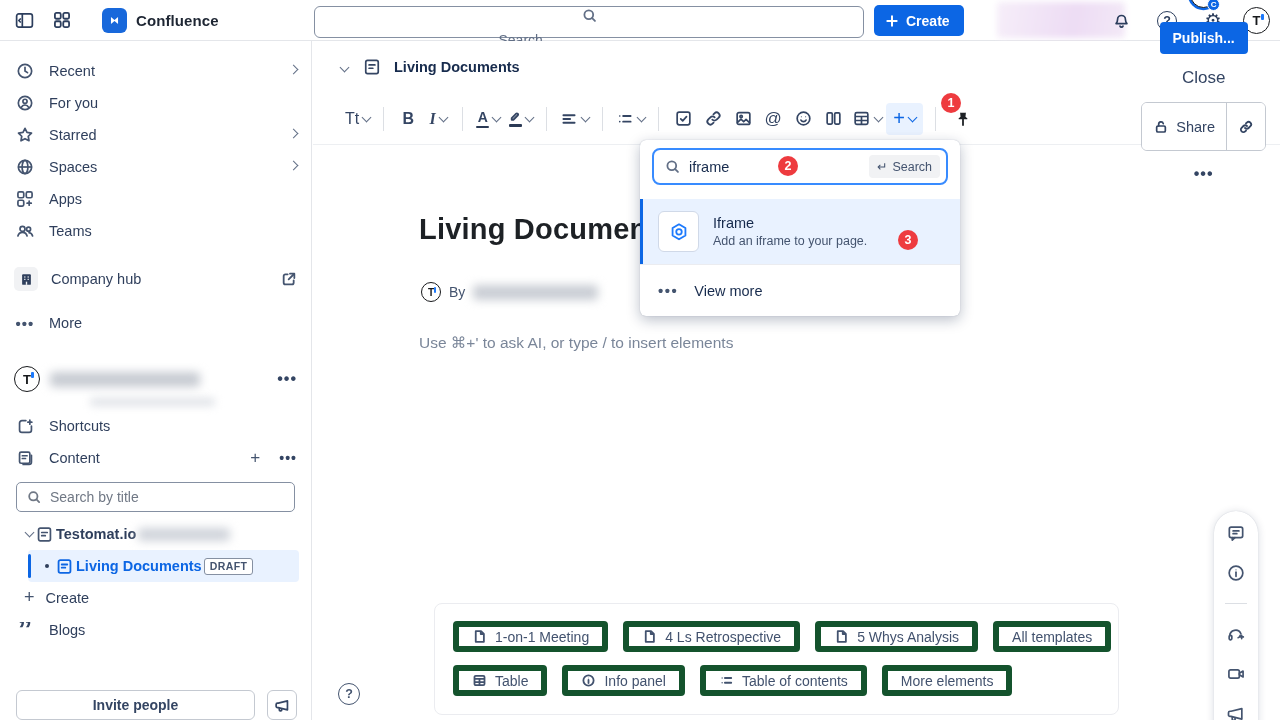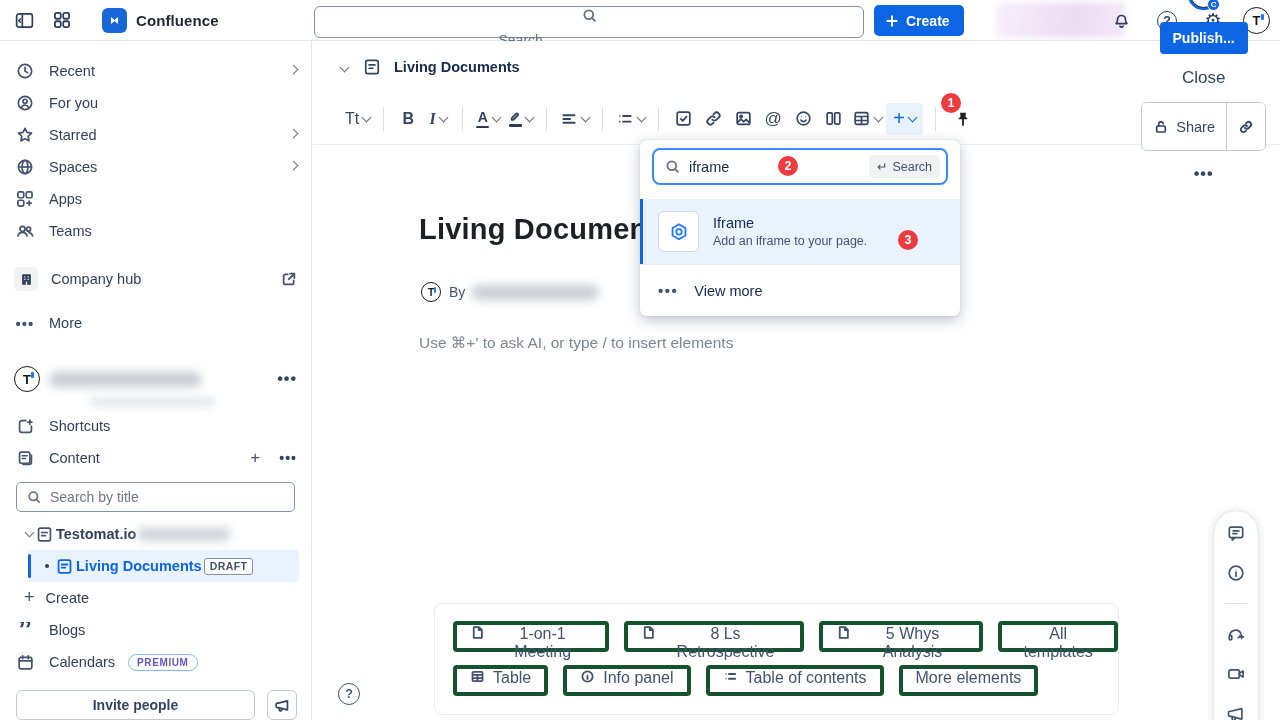--- a/index.html
+++ b/index.html
@@ -93,21 +93,21 @@
   .doc-title { position:absolute; left:106px; top:68px; font-size:29px; font-weight:700; color:#1D2125; letter-spacing:.2px; }
   .byline { position:absolute; left:108px; top:137px; display:flex; align-items:center; gap:8px; font-size:14px; color:#44546F; }
   .byline .name-blur { width:125px; height:15px; background:#c9cdd4; }
   .ai-hint { position:absolute; left:106px; top:189px; font-size:15.5px; color:#7A8699; }
   .help-float { position:absolute; left:25px; top:538px; }
   .circ-glyph { width:22px; height:22px; border:1.7px solid #44546F; border-radius:50%; color:#44546F; font-size:12.5px; font-weight:700; display:flex; align-items:center; justify-content:center; }
 
   
   .tpl-box { position:absolute; left:121px; top:458px; width:685px; height:112px; border:1px solid #EBECF0; border-radius:8px; background:#fff; padding:17px 0 0 18px; }
   .tpl-row { display:flex; gap:15px; margin-bottom:13px; }
-  .tpl-btn { height:31px; padding:0 13px; border:4px solid #14532d; border-radius:4px; background:#fff; display:flex; align-items:flex-start; gap:8px; font-size:16px; color:#42526E; cursor:pointer; font-family:inherit; }
+  .tpl-btn { height:31px; padding:0 13px; border:6px solid #14532d; border-radius:4px; background:#fff; display:flex; align-items:center; gap:8px; font-size:14px; color:#42526E; cursor:pointer; font-family:inherit; }
 
   
   .insert-menu { position:absolute; left:640px; top:140px; width:320px; background:#fff; border-radius:6px; box-shadow:0 4px 14px rgba(9,30,66,.28), 0 0 1px rgba(9,30,66,.3); z-index:30; padding-top:8px; }
   .im-search { margin:0 12px 14px 12px; height:37px; border:2px solid #388BFF; border-radius:8px; display:flex; align-items:center; gap:8px; padding:0 6px 0 10px; }
   .im-search input { border:none; outline:none; flex:1; font-size:14.5px; color:#172B4D; font-family:inherit; min-width:0; background:transparent; }
   .enter-key { background:#F1F2F4; border-radius:4px; padding:4px 8px; font-size:12.5px; color:#44546F; display:flex; align-items:center; gap:5px; white-space:nowrap; }
   .im-item { position:relative; display:flex; align-items:center; gap:14px; padding:12px 14px 12px 18px; background:#E9F2FF; cursor:pointer; }
   .im-item::before { content:""; position:absolute; left:0; top:0; bottom:0; width:3px; background:#0C66E4; }
   .im-ic-box { width:41px; height:41px; border:1px solid #D0D9E8; border-radius:6px; background:#fff; display:flex; align-items:center; justify-content:center; color:#1D7AFC; }
   .im-title { font-size:14.5px; font-weight:500; color:#172B4D; }
@@ -359,30 +359,20 @@
         <span class="plus-glyph" style="font-size:18px;color:#44546F;">+</span>
         <span style="font-weight:500;">Create</span>
       </div>
 
       <div class="nav-item">
         <span class="nico">
             <span class="quote-glyph">”</span>
           </span>
         <span class="lbl">Blogs</span>
       </div>
-      <div class="nav-item">
-        <span class="nico">
-            <svg class="ic" width="19" height="19" viewBox="0 0 24 24" fill="none" stroke="currentColor" stroke-width="1.7" stroke-linecap="round">
-              <rect x="4" y="5.5" width="16" height="14.5" rx="2"></rect>
-              <path d="M4 10h16M8.5 3.5v3.5M15.5 3.5v3.5"></path>
-            </svg>
-          </span>
-        <span class="lbl" style="flex:0 0 auto;">Calendars</span>
-        <span class="badge-premium">PREMIUM</span>
-      </div>
     </div>
 
     <div class="invite-row">
       <button class="invite-btn">Invite people</button>
       <span class="mega-btn">
         <svg class="ic" width="17" height="17" viewBox="0 0 24 24" fill="none" stroke="currentColor" stroke-width="1.7" stroke-linejoin="round">
             <path d="m19 5.5-13 3.2H4.8A1.8 1.8 0 0 0 3 10.5v2.6a1.8 1.8 0 0 0 1.8 1.8H6l13 3.2z"></path>
             <path d="M7.5 15.2v3a1.3 1.3 0 0 0 1.3 1.3h.8a1.3 1.3 0 0 0 1.3-1.3v-2.5"></path>
           </svg>
       </span>
@@ -564,21 +554,21 @@
               </span>
             <span>1-on-1 Meeting</span>
           </button>
           <button class="tpl-btn">
             <span>
                 <svg class="ic" width="15" height="15" viewBox="0 0 24 24" fill="none" stroke="currentColor" stroke-width="1.8" stroke-linejoin="round">
                   <path d="M6 3.5h8.5L19 8v12.5H6z"></path>
                   <path d="M14 3.5V8h4.8"></path>
                 </svg>
               </span>
-            <span>8 Ls Retrospective</span>
+            <span>4 Ls Retrospective</span>
           </button>
           <button class="tpl-btn">
             <span>
                 <svg class="ic" width="15" height="15" viewBox="0 0 24 24" fill="none" stroke="currentColor" stroke-width="1.8" stroke-linejoin="round">
                   <path d="M6 3.5h8.5L19 8v12.5H6z"></path>
                   <path d="M14 3.5V8h4.8"></path>
                 </svg>
               </span>
             <span>5 Whys Analysis</span>
           </button>

